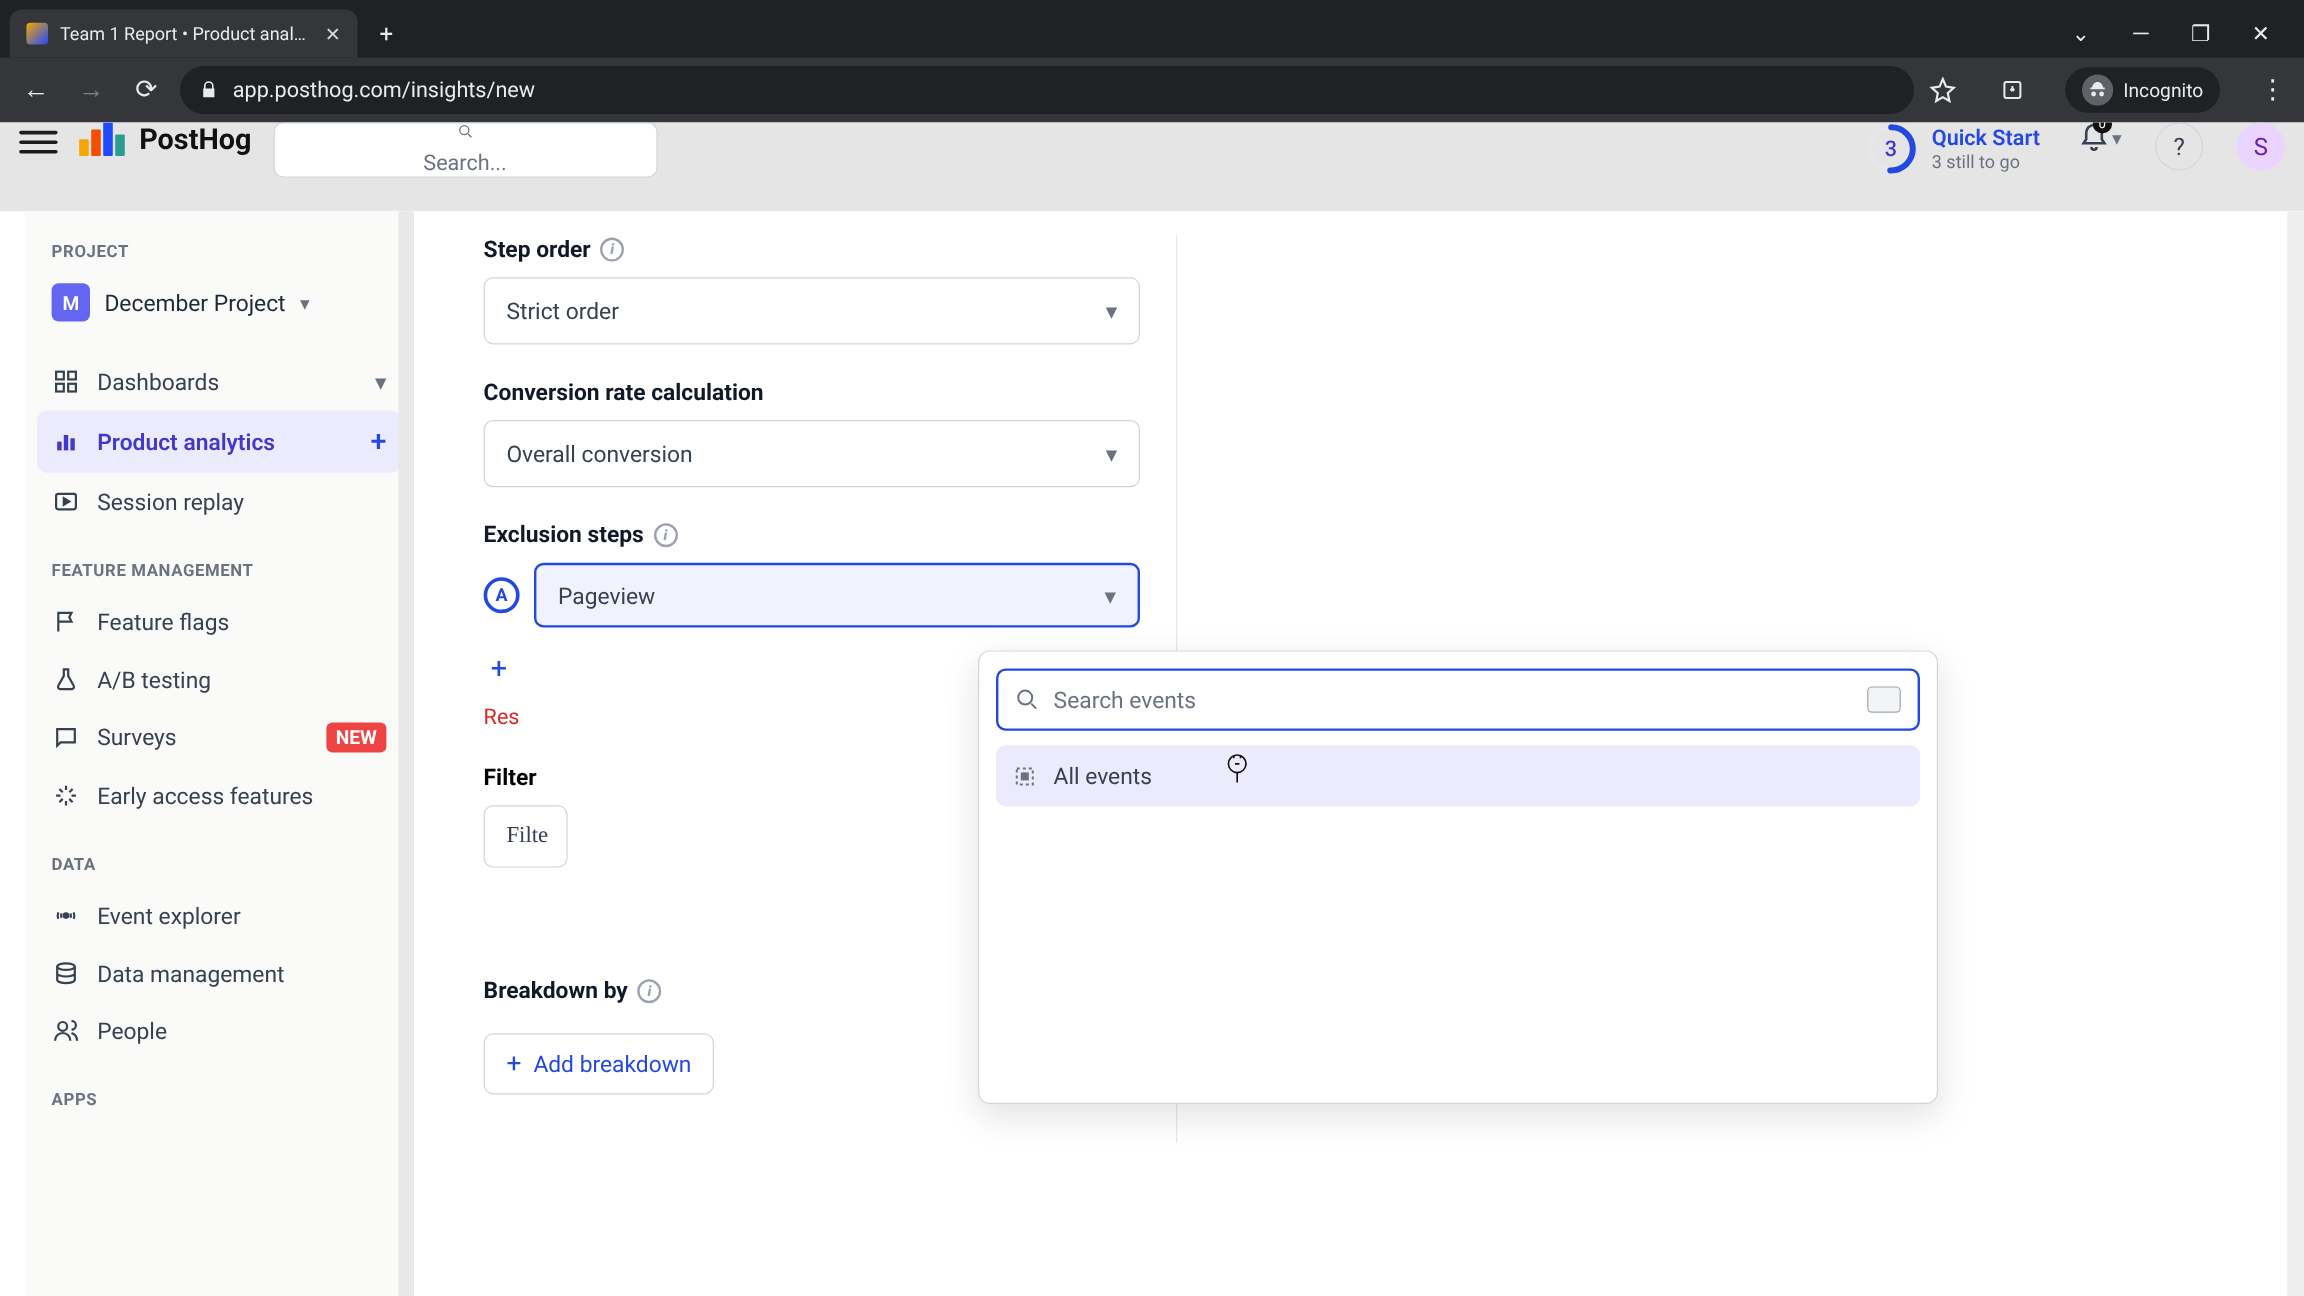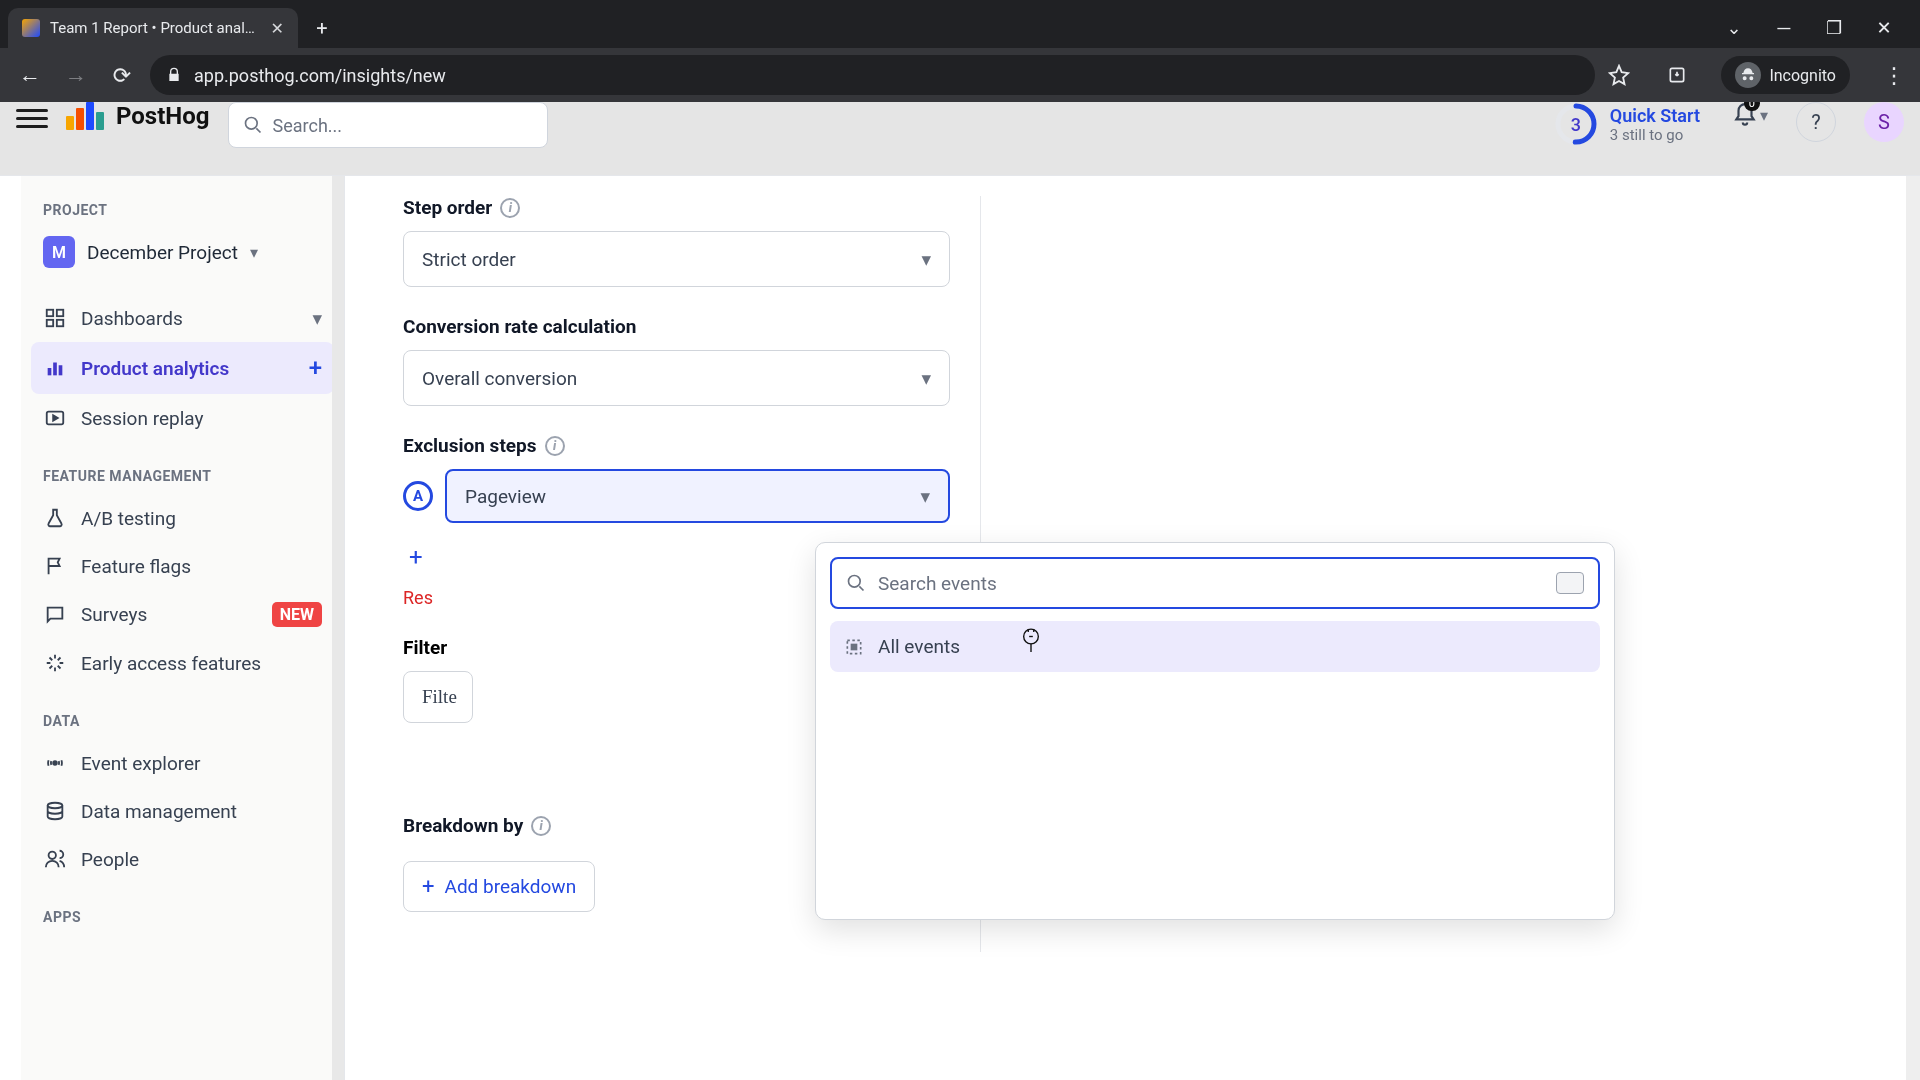--- a/index.html
+++ b/index.html
@@ -31,21 +31,21 @@
   .app-header { height: 74px; display: flex; align-items: flex-start; border-bottom: 1px solid #e5e7eb; padding: 0 16px; gap: 18px; background:#e5e5e5; }
   .hamburger { width: 32px; height: 32px; display: flex; flex-direction: column; justify-content: center; gap: 5px; }
   .hamburger span { height: 3px; background: #1d1d1d; border-radius: 2px; }
   .brand { display: flex; align-items: center; gap: 10px; font-weight: 700; font-size: 24px; color: #111; }
   .brand-logo { width: 40px; height: 28px; position: relative; }
   .brand-logo span { position: absolute; bottom: 0; width: 8px; border-radius: 1px; }
   .brand-logo .b1 { left: 0; height: 14px; background: #f7a500; }
   .brand-logo .b2 { left: 10px; height: 22px; background: #f54e00; }
   .brand-logo .b3 { left: 20px; height: 28px; background: #1d4aff; }
   .brand-logo .b4 { left: 30px; height: 18px; background: #2a9d8f; }
-  .search-box { display: flex; align-items: center; border: 1px solid #d0d5dd; border-radius: 8px; height: 46px; width: 320px; padding: 0 14px; gap: 10px; color: #6b7280; font-size: 18px; background:#fff;}
+  .search-box { display: flex; align-items: center; border: 1px solid #d0d5dd; border-radius: 8px; height: 46px; width: 320px; padding: 0 14px; gap: 10px; color: #6b7280; font-size: 18px; background:#fff;flex-direction:column;}
   .header-spacer { flex: 1; }
   .quick-start { display: flex; align-items: center; gap: 12px; }
   .qs-ring { width: 44px; height: 44px; position: relative; }
   .qs-ring svg { transform: rotate(-90deg); }
   .qs-ring .num { position: absolute; inset: 0; display: flex; align-items: center; justify-content: center; font-size: 18px; color: #4338ca; font-weight: 500; }
   .qs-text .t1 { color: #2449e0; font-weight: 600; font-size: 18px; }
   .qs-text .t2 { color: #6b7280; font-size: 15px; }
   .bell-wrap { position: relative; display:flex; align-items:center; gap:2px; margin-left:14px;}
   .bell-badge { position: absolute; top: -6px; right: 8px; background: #111; color: #fff; font-size: 11px; border-radius: 10px; padding: 1px 5px; }
   .help-btn, .user-avatar { width: 40px; height: 40px; border-radius: 50%; border: 1px solid #d0d5dd; display: flex; align-items: center; justify-content: center; margin-left: 10px; font-size: 20px; color: #374151; }
@@ -243,32 +243,32 @@
             </svg>
           </span>
         <span>Session replay</span>
       </div>
 
       <div class="sb-gap"></div>
       <div class="sb-section-label">FEATURE MANAGEMENT</div>
       <div class="sb-item">
         <span class="sb-icon">
             <svg viewBox="0 0 24 24" width="22" height="22" fill="none" stroke="#374151" stroke-width="2">
+              <path d="M5 3v18M5 4h12l-2 4 2 4H5"></path>
+            </svg>
+          </span>
+        <span>Feature flags</span>
+      </div>
+      <div class="sb-item">
+        <span class="sb-icon">
+            <svg viewBox="0 0 24 24" width="22" height="22" fill="none" stroke="#374151" stroke-width="2">
               <path d="M9 3h6M10 3v6l-5 9a2 2 0 002 3h10a2 2 0 002-3l-5-9V3"></path>
             </svg>
           </span>
         <span>A/B testing</span>
-      </div>
-      <div class="sb-item">
-        <span class="sb-icon">
-            <svg viewBox="0 0 24 24" width="22" height="22" fill="none" stroke="#374151" stroke-width="2">
-              <path d="M5 3v18M5 4h12l-2 4 2 4H5"></path>
-            </svg>
-          </span>
-        <span>Feature flags</span>
       </div>
       <div class="sb-item">
         <span class="sb-icon">
             <svg viewBox="0 0 24 24" width="22" height="22" fill="none" stroke="#374151" stroke-width="2">
               <path d="M4 4h16v12H7l-3 3V4z"></path>
             </svg>
           </span>
         <span>Surveys</span>
         <span class="trail badge-new">NEW</span>
       </div>

